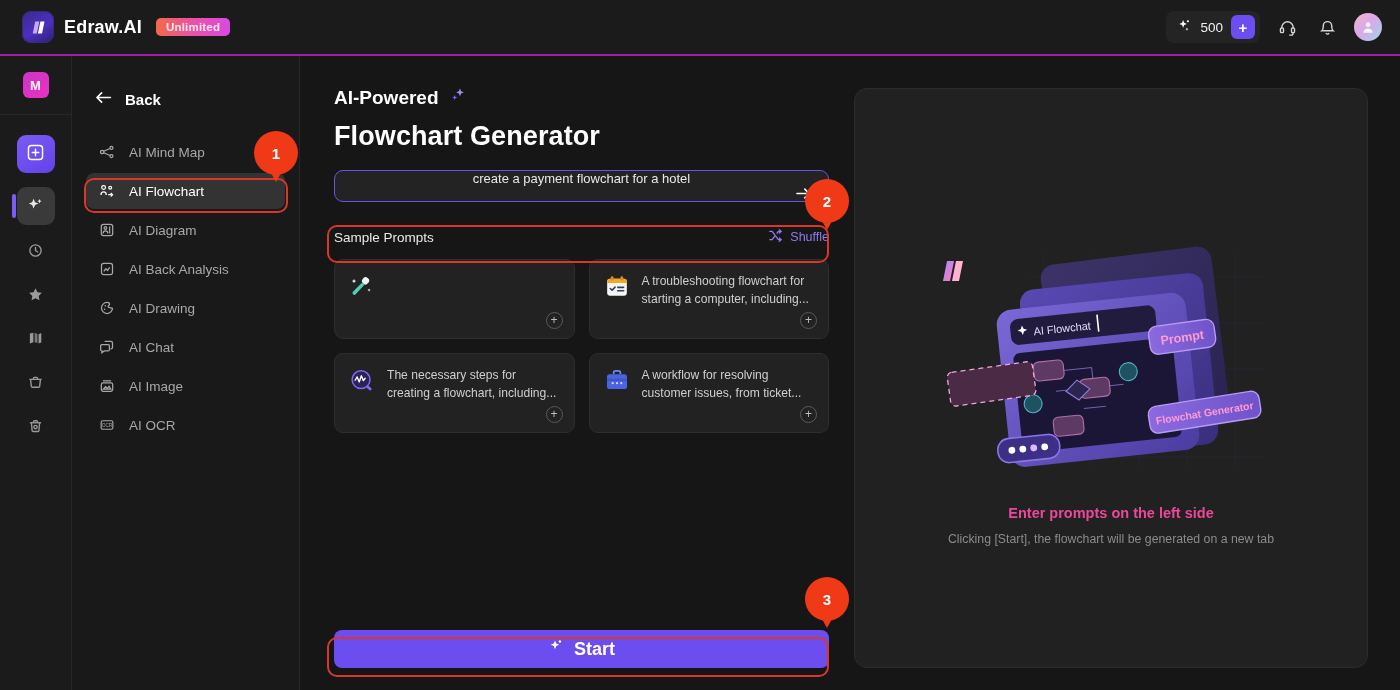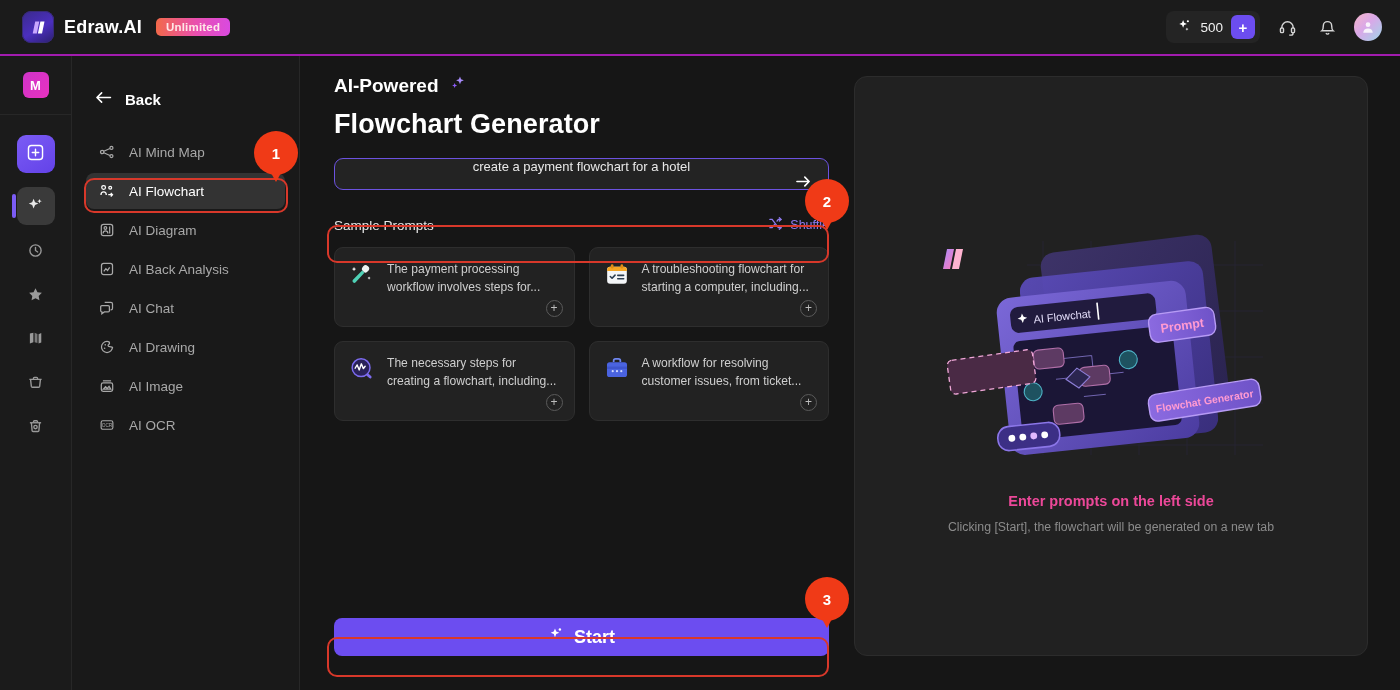--- a/index.html
+++ b/index.html
@@ -89,21 +89,21 @@
   .menu-item {
     display: flex; align-items: center; gap: 13px;
     height: 36px; margin: 0 14px; padding: 0 12px; border-radius: 8px;
     color: #a8a8a8; font-size: 13.5px;
   }
   .menu-item + .menu-item { margin-top: 3px; }
   .menu-item.selected { background: #333333; color: #ffffff; }
   .menu-icon { width: 18px; height: 18px; display: flex; align-items: center; justify-content: center; flex: none; }
 
   
-  .main { position: absolute; top: 44px; left: 300px; width: 1100px; height: 634px; }
+  .main { position: absolute; top: 56px; left: 300px; width: 1100px; height: 634px; }
   .left-col { position: absolute; left: 34px; top: 30px; width: 495px; }
 
   .eyebrow { display: flex; align-items: center; gap: 9px; color: #ffffff; font-size: 19px; font-weight: bold; }
   .title { color: #ffffff; font-size: 27px; font-weight: bold; margin-top: 11px; letter-spacing: .1px; }
   .subtitle { color: #8d8d8d; font-size: 12.3px; line-height: 1.55; margin-top: 11px; width: 480px; }
 
   .prompt-box {
     position: relative; margin-top: 18px; height: 32px;
     background: #232323; border: 1px solid #6c52e0; border-radius: 9px;
     display: flex; align-items: center; padding: 0 14px; flex-direction: column;
@@ -343,36 +343,36 @@
             <path d="M5.4 11.6l2.3-3 1.9 2 2.4-3.4"></path>
             <path d="M12.4 7.2h0"></path>
           </svg>
         </span>
         <span>AI Back Analysis</span>
       </div>
 
       <div class="menu-item">
         <span class="menu-icon">
           <svg width="16" height="16" viewBox="0 0 18 18" fill="none" stroke="#a8a8a8" stroke-width="1.4">
-            <path d="M6.4 2.8h7a1.8 1.8 0 0 1 1.8 1.8v4.8a1.8 1.8 0 0 1-1.8 1.8h-.4"></path>
-            <path d="M3.2 6.4h7.2a1.3 1.3 0 0 1 1.3 1.3v4.4a1.3 1.3 0 0 1-1.3 1.3H6l-2.8 2v-2a1.3 1.3 0 0 1-1.3-1.3V7.7a1.3 1.3 0 0 1 1.3-1.3z"></path>
-          </svg>
-        </span>
-        <span>AI Chat</span>
-      </div>
-
-      <div class="menu-item">
-        <span class="menu-icon">
-          <svg width="16" height="16" viewBox="0 0 18 18" fill="none" stroke="#a8a8a8" stroke-width="1.4">
             <path d="M15.2 9c0 3.4-2.8 6.2-6.2 6.2S2.8 12.4 2.8 9 5.6 2.8 9 2.8c2.2 0 2.8 1 2.8 2 0 1.4-1.6 1.4-1.6 2.6 0 .9.8 1.3 1.8 1.3 1.6 0 3.2.1 3.2 1.1z"></path>
             <circle cx="7" cy="6.6" r=".9" fill="#a8a8a8" stroke="none"></circle>
             <circle cx="6.3" cy="10.4" r=".9" fill="#a8a8a8" stroke="none"></circle>
           </svg>
         </span>
         <span>AI Drawing</span>
+      </div>
+
+      <div class="menu-item">
+        <span class="menu-icon">
+          <svg width="16" height="16" viewBox="0 0 18 18" fill="none" stroke="#a8a8a8" stroke-width="1.4">
+            <path d="M6.4 2.8h7a1.8 1.8 0 0 1 1.8 1.8v4.8a1.8 1.8 0 0 1-1.8 1.8h-.4"></path>
+            <path d="M3.2 6.4h7.2a1.3 1.3 0 0 1 1.3 1.3v4.4a1.3 1.3 0 0 1-1.3 1.3H6l-2.8 2v-2a1.3 1.3 0 0 1-1.3-1.3V7.7a1.3 1.3 0 0 1 1.3-1.3z"></path>
+          </svg>
+        </span>
+        <span>AI Chat</span>
       </div>
 
       <div class="menu-item">
         <span class="menu-icon">
           <svg width="16" height="16" viewBox="0 0 18 18" fill="none" stroke="#a8a8a8" stroke-width="1.4">
             <rect x="2.6" y="5.6" width="12.8" height="9.4" rx="2"></rect>
             <path d="M4.4 3.2h9.2"></path>
             <path d="M4.8 12.6l2.6-2.8 1.9 1.9 2-2.3 2 3.2z"></path>
           </svg>
         </span>
@@ -433,21 +433,20 @@
 
         <div class="card">
           <span class="card-icon">
             <svg width="26" height="26" viewBox="0 0 28 28">
               <rect x="14.5" y="3.6" width="7.2" height="7.6" rx="3.3" transform="rotate(40 18 7)" fill="#eef5f2"></rect>
               <path d="M16.6 11.6L7.2 21.8a2 2 0 0 1-2.9-2.8l9.9-9.8z" fill="#4fd1b5"></path>
               <path d="M5.4 5.2l.7 1.7 1.7.7-1.7.7-.7 1.7-.7-1.7L3 7.6l1.7-.7z" fill="#ffffff"></path>
               <path d="M21.6 15.6l.5 1.2 1.2.5-1.2.5-.5 1.2-.5-1.2-1.2-.5 1.2-.5z" fill="#ffffff"></path>
             </svg>
           </span>
-          <span class="card-text">The payment processing workflow involves steps for...</span>
           <span class="card-plus">+</span>
         </div>
 
         <div class="card">
           <span class="card-icon">
             <svg width="26" height="26" viewBox="0 0 28 28">
               <rect x="3.4" y="5" width="21.2" height="18.4" rx="3.2" fill="#f4f6f8"></rect>
               <path d="M3.4 8.2a3.2 3.2 0 0 1 3.2-3.2h14.8a3.2 3.2 0 0 1 3.2 3.2v1.6H3.4z" fill="#f5a623"></path>
               <rect x="7.4" y="2.4" width="2.8" height="4.6" rx="1.4" fill="#e08c12"></rect>
               <rect x="17.8" y="2.4" width="2.8" height="4.6" rx="1.4" fill="#e08c12"></rect>

